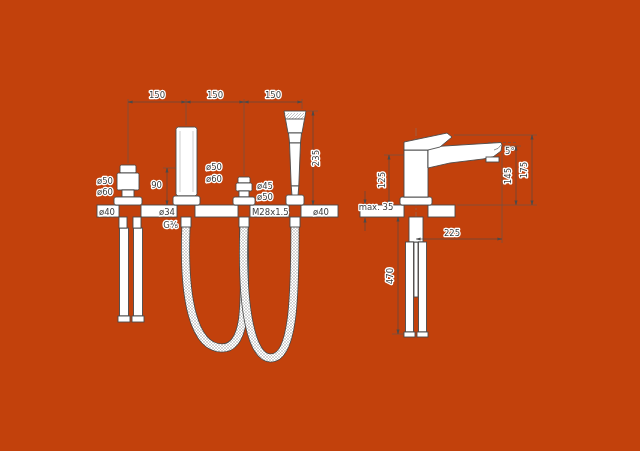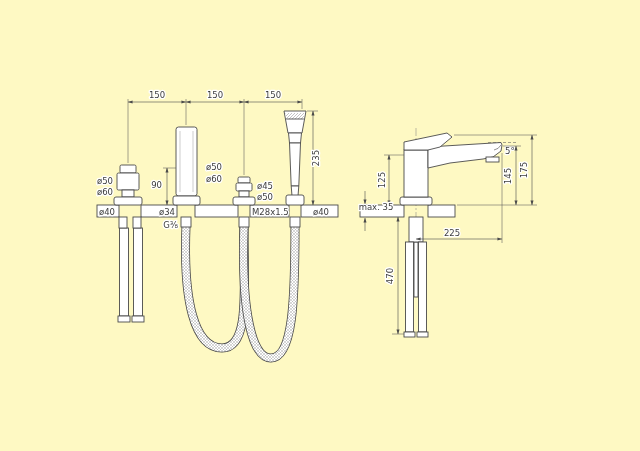--- a/index.html
+++ b/index.html
@@ -1,17 +1,17 @@
 <!DOCTYPE html>
 <html><head>
 <meta charset="utf-8">
 <style>
   html,body { margin:0; padding:0; background:#ffffff; }
   .canvas {
-    width:640px; height:451px; background:#fef9c3; position:relative;
+    width:640px; height:451px; background:#c2410c; position:relative;
     font-family:"DejaVu Sans", sans-serif;
   }
   svg { display:block; }
   .ln   { stroke:#4a4a4a; stroke-width:0.9; fill:#ffffff; }
   .lnf  { stroke:#4a4a4a; stroke-width:0.9; fill:none; }
   .thin { stroke:#9a9a9a; stroke-width:0.5; fill:none; }
   .ext  { stroke:#5a5a5a; stroke-width:0.55; fill:none; }
   .dimln{ stroke:#4a4a4a; stroke-width:0.6; fill:none; }
   .cl   { stroke:#7a7a7a; stroke-width:0.5; fill:none; stroke-dasharray:8 2 2 2; }
   .dash { stroke:#5a5a5a; stroke-width:0.55; fill:none; stroke-dasharray:3 2; }

